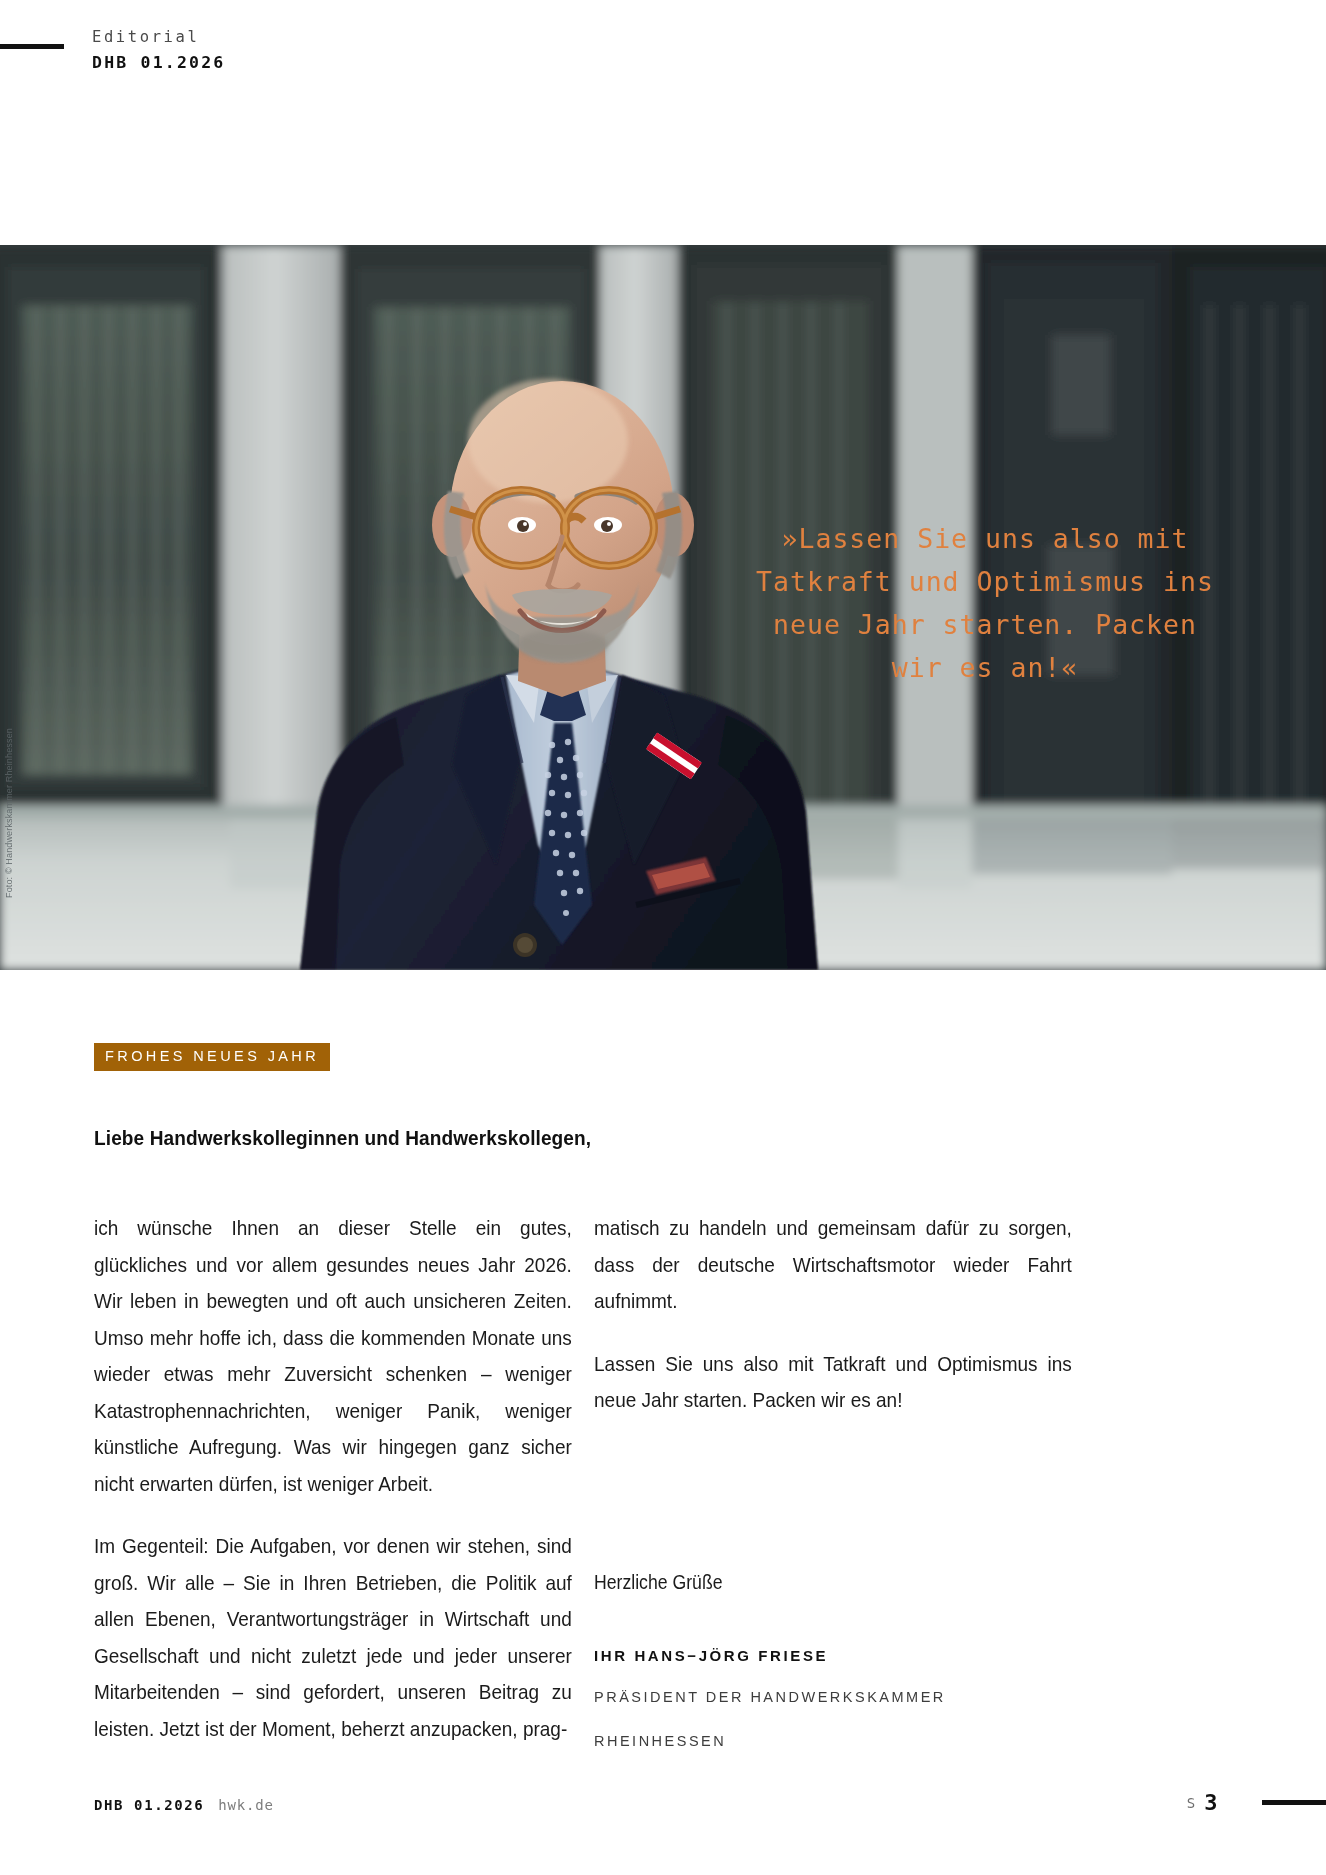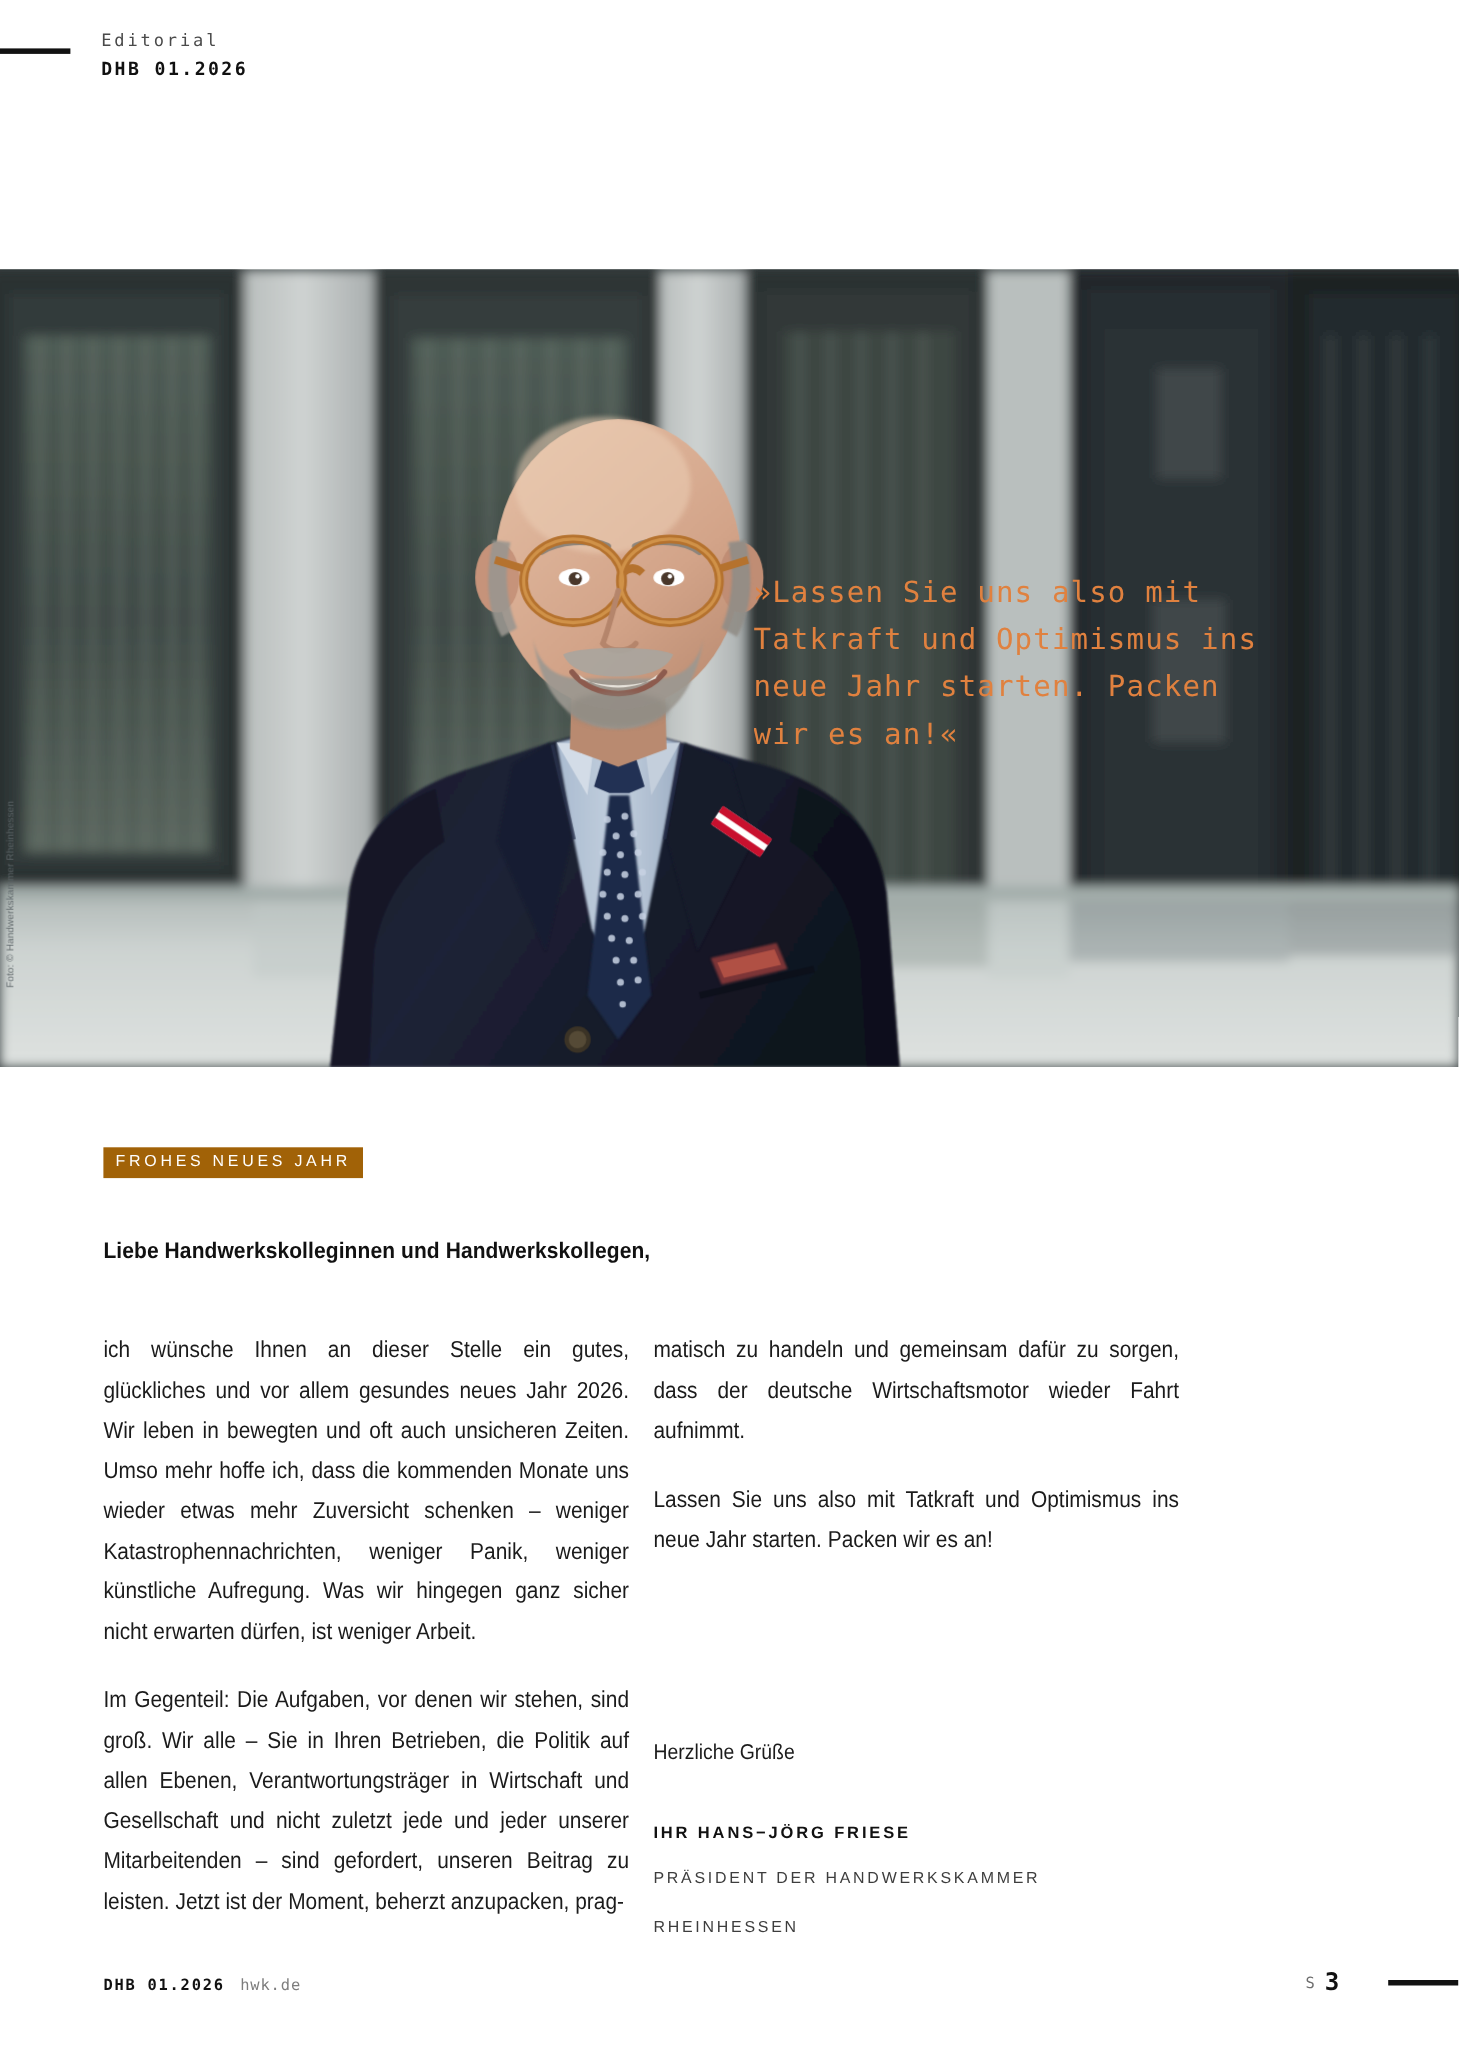--- a/index.html
+++ b/index.html
@@ -79,21 +79,21 @@
     left:685px;
     top:518px;
     width:600px;
     font-family:"DejaVu Sans Mono", monospace;
     font-size:26.5px;
     line-height:1.62;
     letter-spacing:1.0px;
     color:#e0813f;
     font-weight:300;
   }
-  .pullquote div { white-space:nowrap; }
+  .pullquote div { white-space:nowrap;text-align:center; }
 
   
   .badge {
     position:absolute;
     left:94px; top:1043px;
     background:#a16207;
     color:#ffffff;
     padding:6px 11px 7px 11px;
     font-family:"Liberation Sans", sans-serif;
     font-size:14.5px;
@@ -137,21 +137,20 @@
     transform-origin:left top;
     width:528px;
   }
 
   
   .sig {
     position:absolute;
     left:594px;
     top:1567px;
     width:520px;
-    margin-top:11px;
   }
   .sig-greeting {
     font-family:"Liberation Sans", sans-serif;
     font-size:19.5px;
     color:#1b1b1b;
     line-height:1.6;
     transform:scaleX(0.905);
     transform-origin:left top;
   }
   .sig-name {

